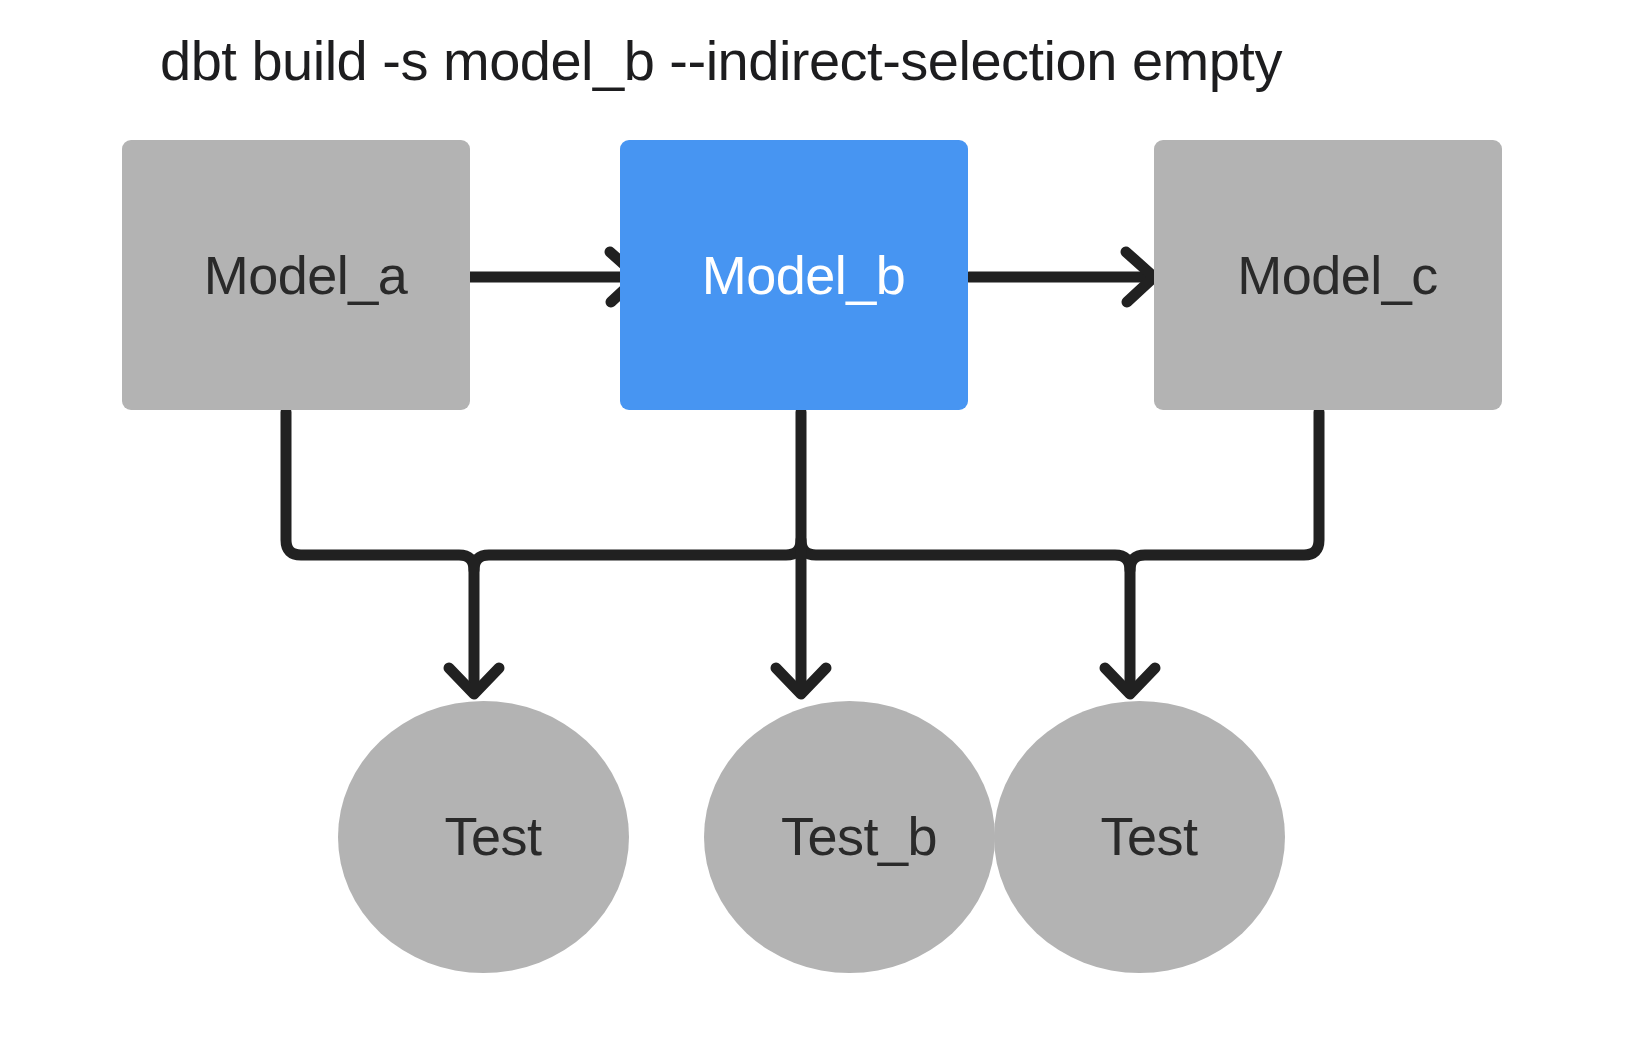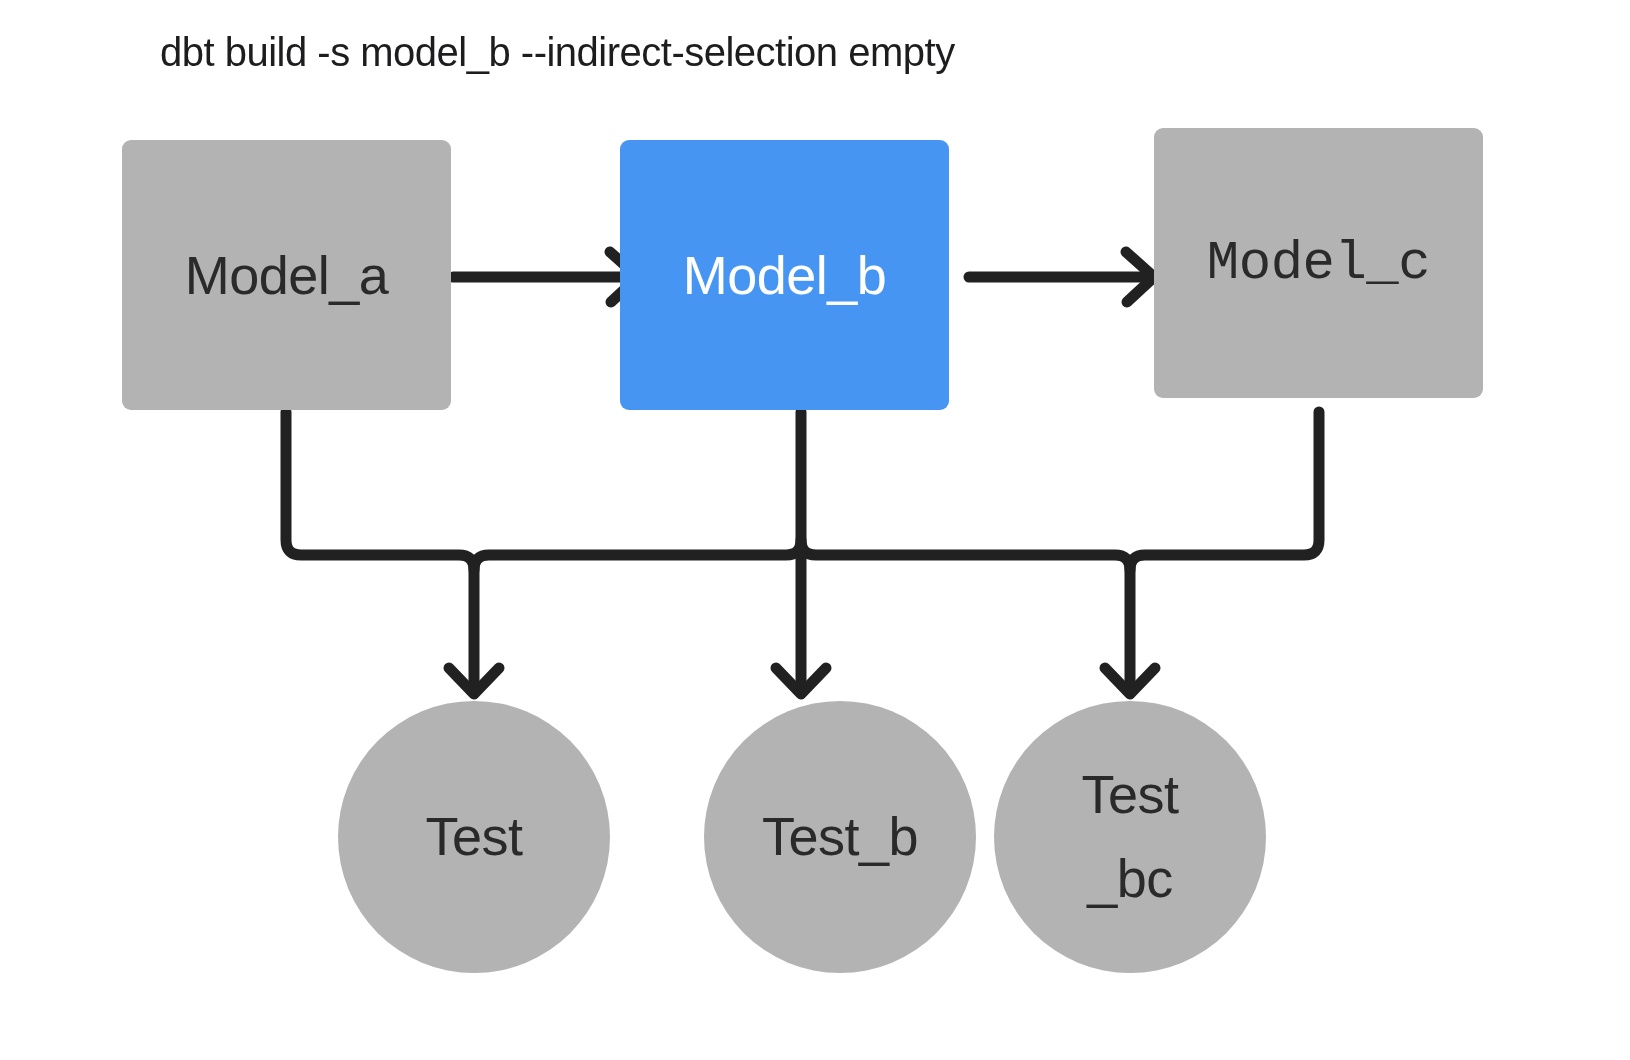--- a/index.html
+++ b/index.html
@@ -12,21 +12,21 @@
     width: 1630px;
     height: 1060px;
     background: #ffffff;
     overflow: hidden;
     font-family: "Liberation Sans", "DejaVu Sans", sans-serif;
   }
   .title {
     position: absolute;
     left: 160px;
     top: 30px;
-    font-size: 40px;
+    font-size: 56px;
     line-height: 1.1;
     color: #1d1d1f;
     white-space: nowrap;
     letter-spacing: -0.5px;
   }
   .edge-layer {
     position: absolute;
     left: 0;
     top: 0;
     width: 1630px;
@@ -42,20 +42,21 @@
   }
   .node {
     position: absolute;
     display: flex;
     align-items: center;
     justify-content: center;
     text-align: center;
     font-size: 54px;
     letter-spacing: -0.5px;
     z-index: 2;
+    padding-left: 19px;
   }
   .node-rect {
     width: 329px;
     height: 270px;
     border-radius: 9px;
     background: #b3b3b3;
     color: #2a2a2a;
   }
   .node-rect.selected {
     background: #4795f2;
@@ -66,21 +67,21 @@
     height: 272px;
     border-radius: 50%;
     background: #b3b3b3;
     color: #2a2a2a;
     flex-direction: column;
     line-height: 1.55;
   }
   .node-circle .line { display: block; }
   #model-a { left: 122px; top: 140px; }
   #model-b { left: 620px; top: 140px; }
-  #model-c { left: 1154px; top: 128px; font-family: Liberation Mono, monospace; }
+  #model-c { left: 1154px; top: 140px; }
   #test-ab { left: 338px; top: 701px; }
   #test-b  { left: 704px; top: 701px; }
   #test-bc { left: 994px; top: 701px; }
 </style>
 </head>
 <body>
 
 <div class="canvas">
 
   <div class="title">dbt build -s model_b --indirect-selection empty</div>
@@ -123,16 +124,15 @@
   <div id="test-ab" class="node node-circle">
     <span class="line">Test</span>
   </div>
 
   <div id="test-b" class="node node-circle">
     <span class="line">Test_b</span>
   </div>
 
   <div id="test-bc" class="node node-circle">
     <span class="line">Test</span>
-    <span class="line">_bc</span>
   </div>
 
 </div>
 
 </body></html>

